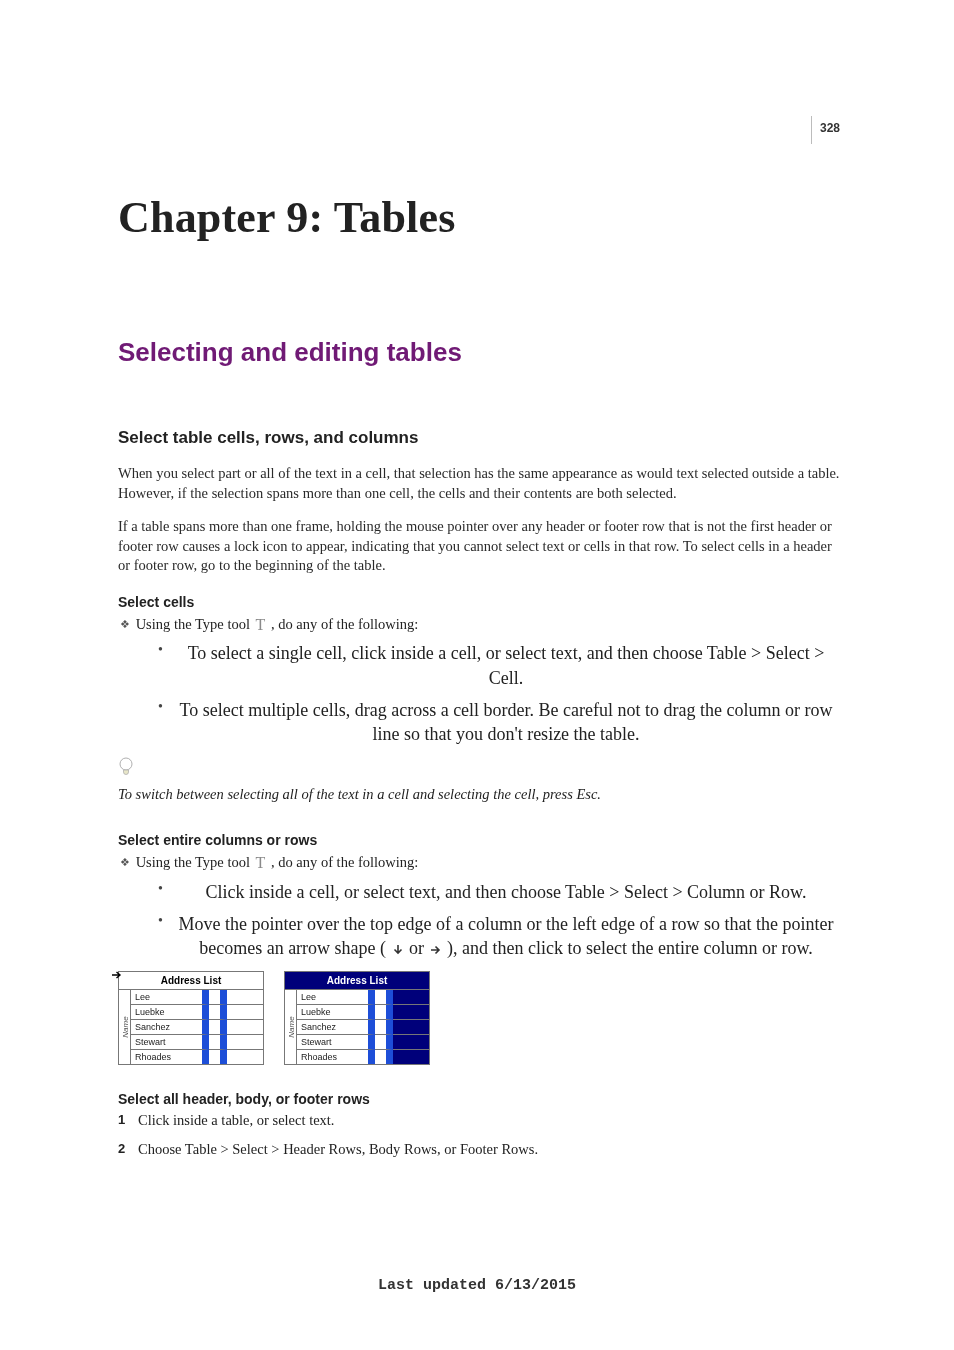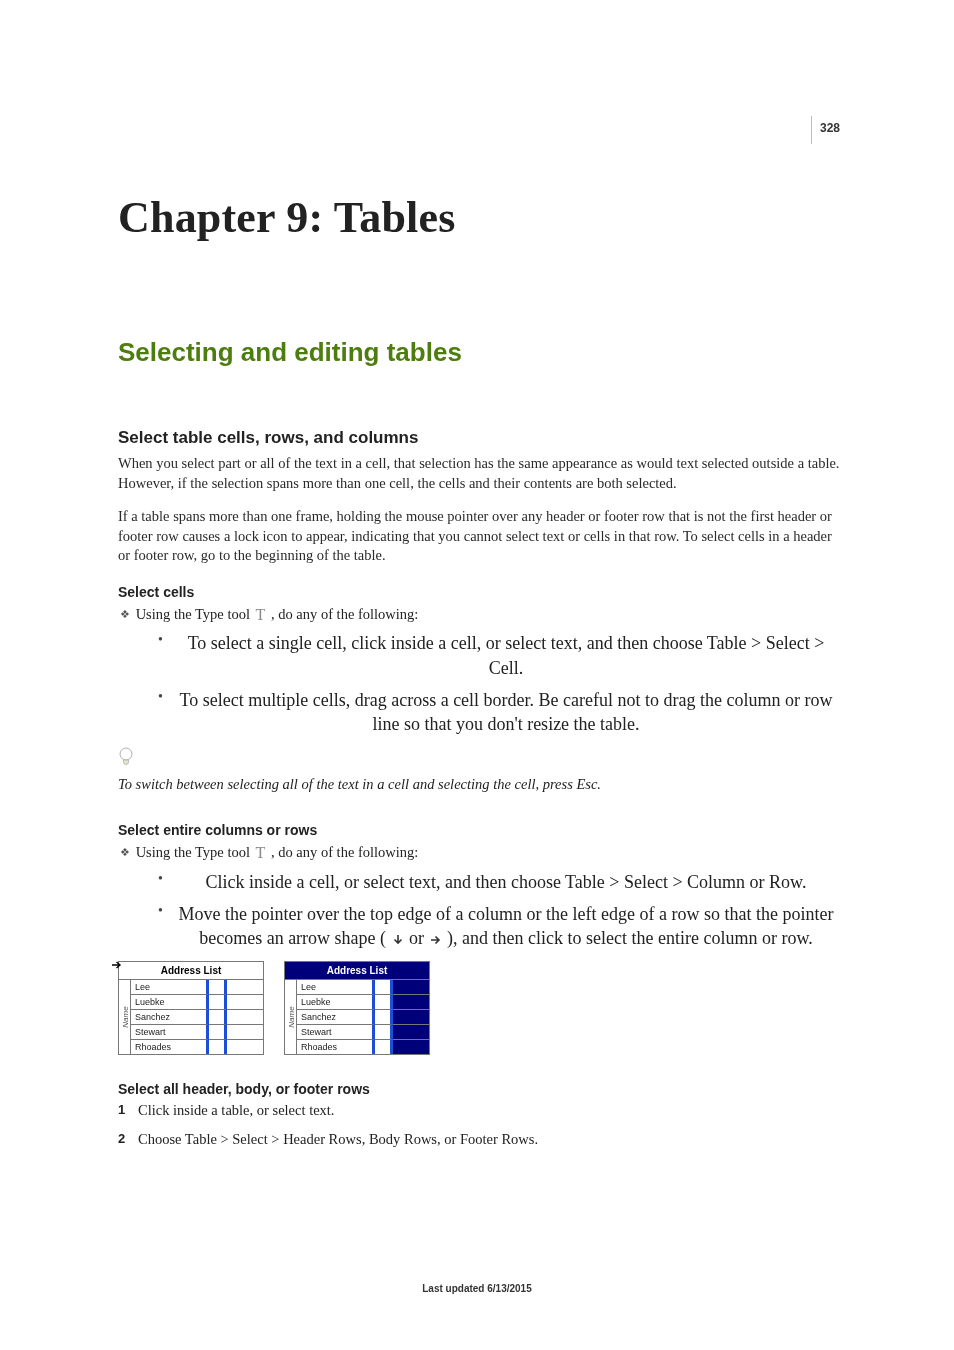--- a/index.html
+++ b/index.html
@@ -44,28 +44,28 @@
     font-size: 44px;
     margin: 72px 0 0 0;
     letter-spacing: 0.2px;
   }
 
   h2.section {
     font-family: "Myriad Pro", "Helvetica Neue", Arial, sans-serif;
     font-weight: 700;
     font-size: 26px;
     margin: 94px 0 0 0;
-    color: #4d7c0f;
+    color: #701a75;
   }
 
   h3.topic {
     font-family: "Myriad Pro", "Helvetica Neue", Arial, sans-serif;
     font-weight: 700;
     font-size: 17px;
-    margin: 60px 0 6px 0;
+    margin: 60px 0 16px 0;
     color: #222;
   }
 
   p.body {
     font-size: 14.5px;
     line-height: 1.35;
     margin: 6px 0 0 0;
     color: #2a2a2a;
   }
   p.body + p.body { margin-top: 14px; }
@@ -180,21 +180,21 @@
     position: absolute;
     left: 50%;
     top: 50%;
     transform: translate(-50%, -50%) rotate(-90deg);
     font-size: 8px;
     font-style: italic;
     color: #555;
     white-space: nowrap;
   }
   .mini .cell {
-    border-right: 3px solid #1d4ed8;
+    border-right: 7px solid #1d4ed8;
     border-bottom: 1px solid #777;
     font-size: 9px;
     padding: 1px 4px;
     height: 12px;
     line-height: 12px;
     overflow: hidden;
   }
   .mini .cell.last { border-right: none; }
   .mini.b .cell.last { background: #00007a; }
   .mini .pointer {
@@ -227,23 +227,23 @@
     font-weight: 700;
     font-size: 13px;
   }
 
   .footer {
     position: absolute;
     bottom: 56px;
     left: 0;
     width: 100%;
     text-align: center;
-    font-family: Liberation Sans, sans-serif;
-    font-weight: 700;
-    font-size: 10px;
+    font-family: Liberation Mono, monospace;
+    font-weight: 700;
+    font-size: 15px;
     color: #333;
   }
 </style>
 </head>
 <body>
 
 <div class="page">
 
   <div class="page-num-wrap">
     <div class="page-num-rule"></div>

